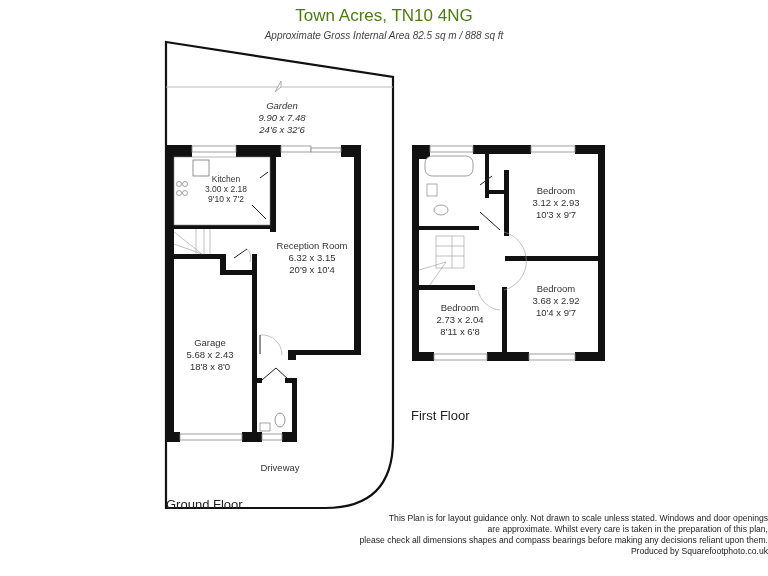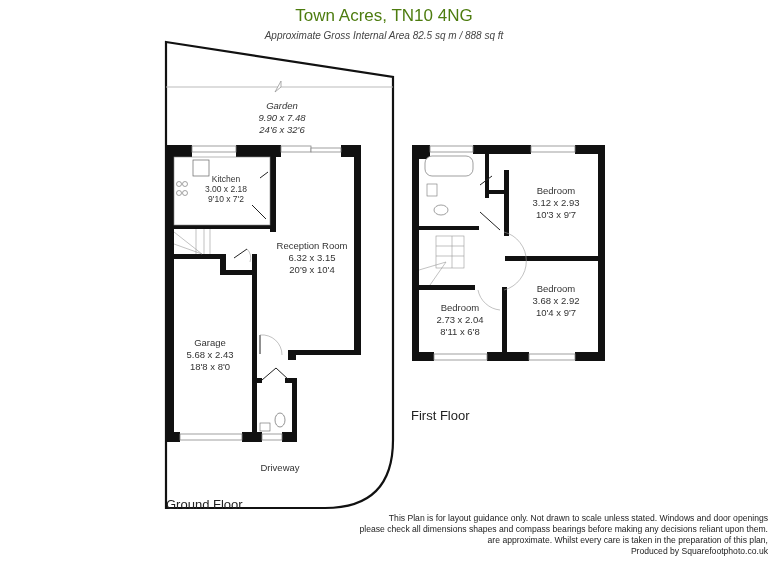--- a/index.html
+++ b/index.html
@@ -169,16 +169,16 @@
   <div>Bedroom</div>
   <div>2.73 x 2.04</div>
   <div>8'11 x 6'8</div>
 </div>
 
 <div class="floor-label" style="left:166px; top:497px;">Ground Floor</div>
 <div class="floor-label" style="left:411px; top:376px;margin-top:32px;">First Floor</div>
 
 <div class="disclaimer">
   <div>This Plan is for layout guidance only. Not drawn to scale unless stated. Windows and door openings</div>
+  <div>are approximate. Whilst every care is taken in the preparation of this plan,</div>
   <div>please check all dimensions shapes and compass bearings before making any decisions reliant upon them.</div>
-  <div>are approximate. Whilst every care is taken in the preparation of this plan,</div>
   <div>Produced by Squarefootphoto.co.uk</div>
 </div>
 
 </body></html>

